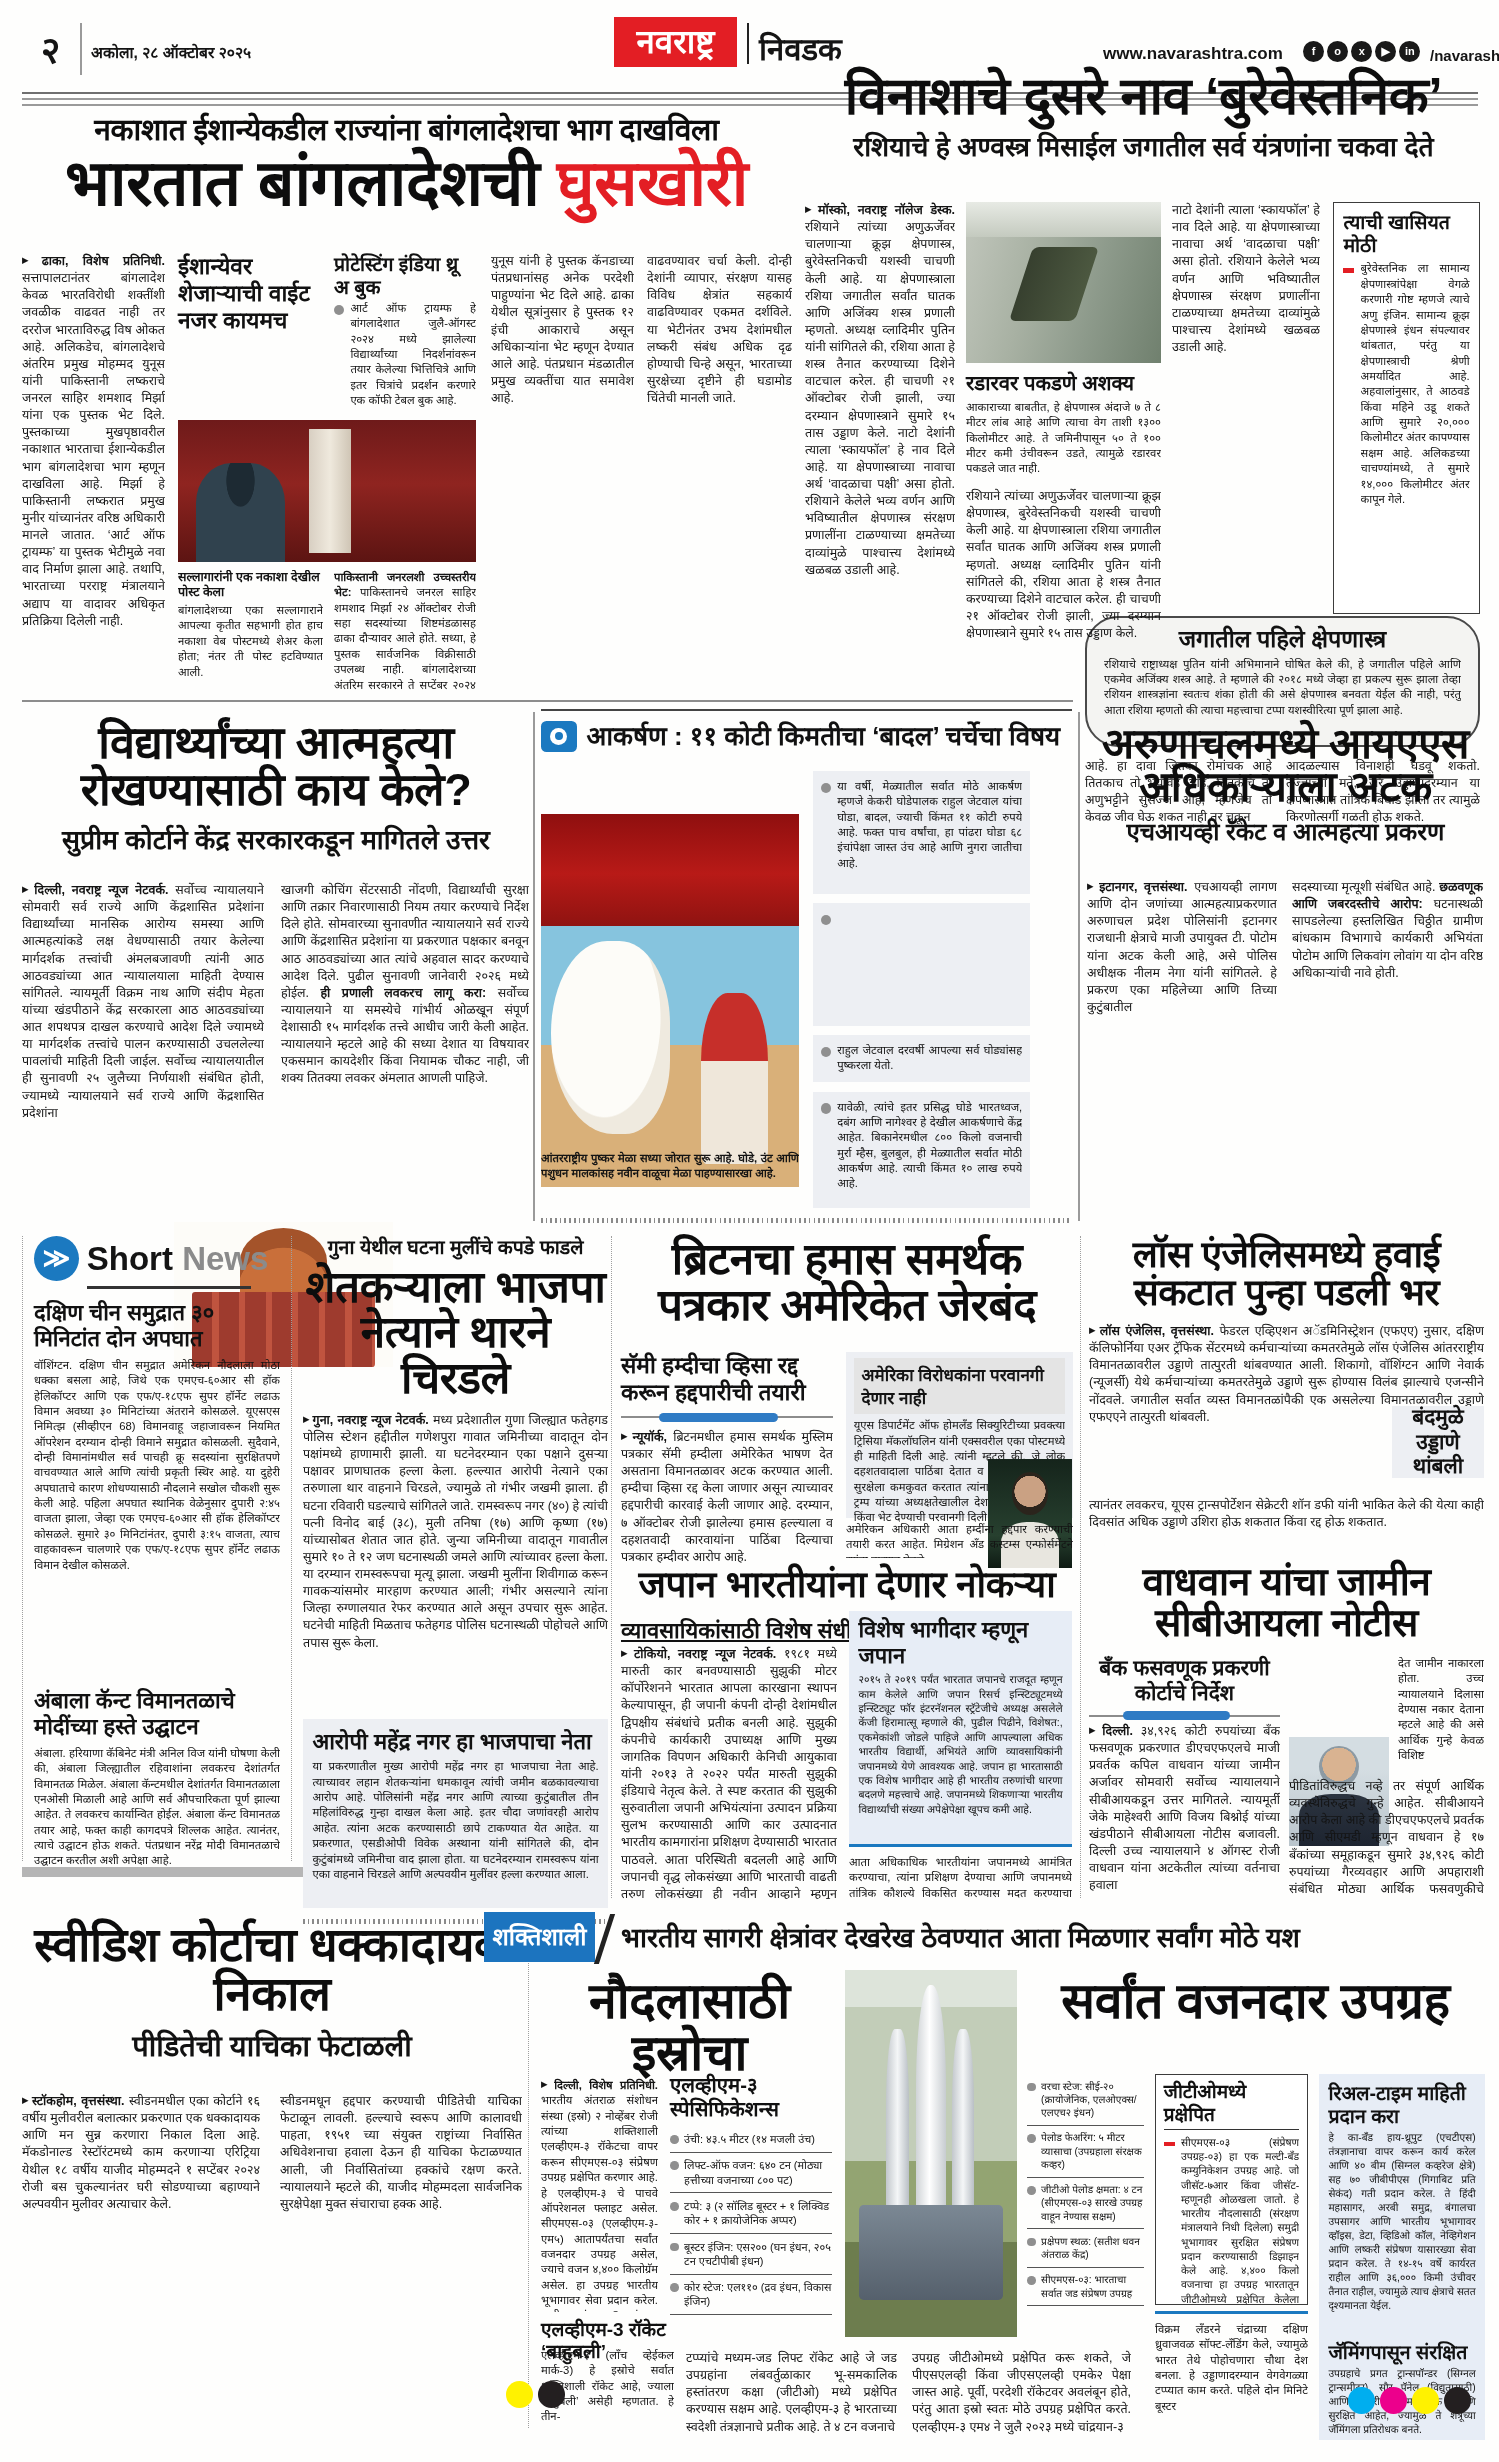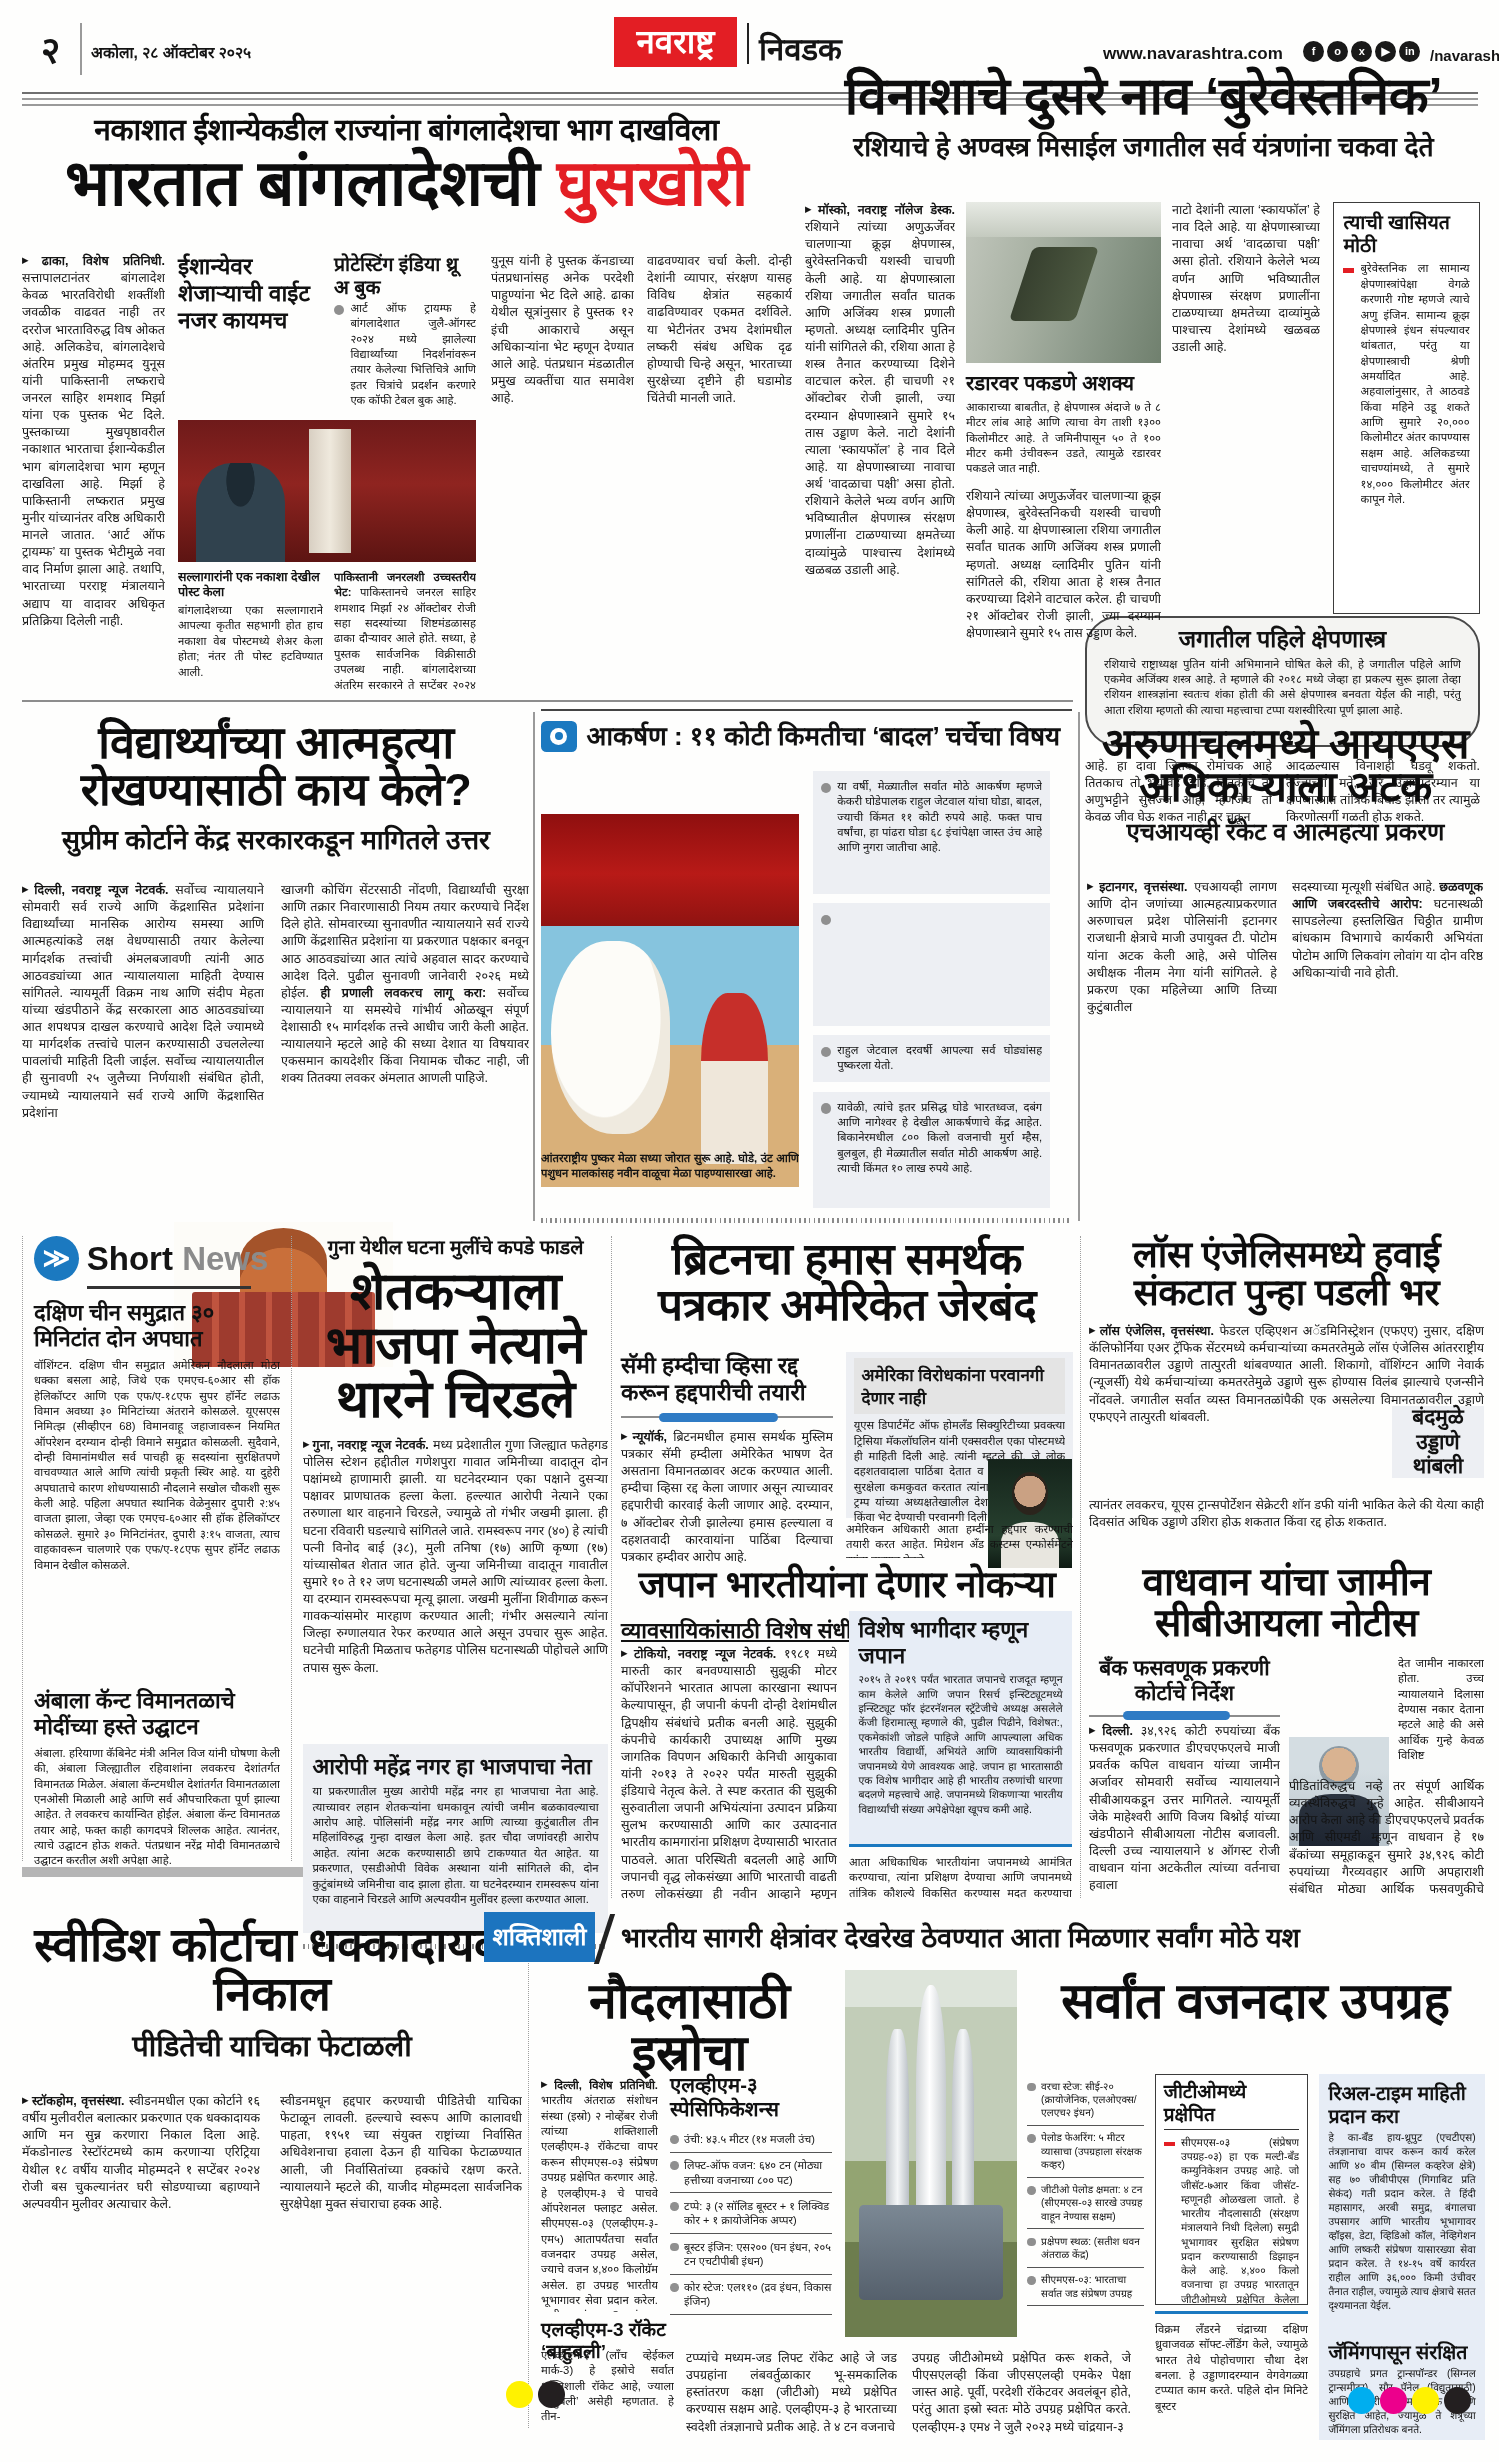--- a/index.html
+++ b/index.html
@@ -147,21 +147,21 @@
   <div class="abs vrule" style="left:533px;top:712px;height:509px;"></div>
 
   <div class="abs" style="left:541px;top:709px;width:531px;height:522px;">
     <div style="height:2.3px;background:#444;"></div>
     <div style="display:flex;gap:9.4px;align-items:center;margin-top:9.4px;">
       <span class="cam"></span>
       <span class="sub" style="font-size:26px;">आकर्षण : ११ कोटी किमतीचा ‘बादल’ चर्चेचा विषय</span>
     </div>
     <div class="abs ph ph-horse" style="left:0;top:62px;width:258px;height:373px;"></div>
     <div class="abs bd-s just" style="left:0;top:442px;width:258px;height:50px;font-weight:bold;">आंतरराष्ट्रीय पुष्कर मेळा सध्या जोरात सुरू आहे. घोडे, उंट आणि पशुधन मालकांसह नवीन वाळूचा मेळा पाहण्यासारखा आहे.</div>
-    <div class="abs" style="left:272px;top:62px;width:237px;height:437px;display:flex;flex-direction:column;gap:9.4px;">
+    <div class="abs" style="left:272px;top:62px;width:217px;height:437px;display:flex;flex-direction:column;gap:9.4px;">
       <div class="gbox bullet-row" style="padding:7.8px;height:116px;overflow:hidden;">
           <span class="bdot"></span>
           <span class="bd-s just">या वर्षी, मेळ्यातील सर्वात मोठे आकर्षण म्हणजे केकरी घोडेपालक राहुल जेटवाल यांचा घोडा, बादल, ज्याची किंमत ११ कोटी रुपये आहे. फक्त पाच वर्षांचा, हा पांढरा घोडा ६८ इंचांपेक्षा जास्त उंच आहे आणि नुगरा जातीचा आहे.</span>
         </div>
       <div class="gbox bullet-row" style="padding:7.8px;height:116px;overflow:hidden;">
           <span class="bdot"></span>
         </div>
       <div class="gbox bullet-row" style="padding:7.8px;height:34px;overflow:hidden;">
           <span class="bdot"></span>
           <span class="bd-s just">राहुल जेटवाल दरवर्षी आपल्या सर्व घोड्यांसह पुष्करला येतो.</span>
@@ -191,21 +191,21 @@
     <div style="height:3.1px;background:#333;width:164px;margin:4.7px 0 11px 53px;"></div>
     <div class="sub" style="font-size:22px;">दक्षिण चीन समुद्रात ३० मिनिटांत दोन अपघात</div>
     <div class="bd-s just" style="margin-top:6.2px;height:319px;">वॉशिंग्टन. दक्षिण चीन समुद्रात अमेरिकन नौदलाला मोठा धक्का बसला आहे, जिथे एक एमएच-६०आर सी हॉक हेलिकॉप्टर आणि एक एफ/ए-१८एफ सुपर हॉर्नेट लढाऊ विमान अवघ्या ३० मिनिटांच्या अंतराने कोसळले. यूएसएस निमित्झ (सीव्हीएन 68) विमानवाहू जहाजावरून नियमित ऑपरेशन दरम्यान दोन्ही विमाने समुद्रात कोसळली. सुदैवाने, दोन्ही विमानांमधील सर्व पाचही क्रू सदस्यांना सुरक्षितपणे वाचवण्यात आले आणि त्यांची प्रकृती स्थिर आहे. या दुहेरी अपघाताचे कारण शोधण्यासाठी नौदलाने सखोल चौकशी सुरू केली आहे. पहिला अपघात स्थानिक वेळेनुसार दुपारी २:४५ वाजता झाला, जेव्हा एक एमएच-६०आर सी हॉक हेलिकॉप्टर कोसळले. सुमारे ३० मिनिटांनंतर, दुपारी ३:१५ वाजता, त्याच वाहकावरून चालणारे एक एफ/ए-१८एफ सुपर हॉर्नेट लढाऊ विमान देखील कोसळले.</div>
     <div class="sub" style="font-size:22px;margin-top:11px;">अंबाला कॅन्ट विमानतळाचे मोदींच्या हस्ते उद्घाटन</div>
     <div class="bd-s just" style="margin-top:6.2px;height:153px;">अंबाला. हरियाणा कॅबिनेट मंत्री अनिल विज यांनी घोषणा केली की, अंबाला जिल्ह्यातील रहिवाशांना लवकरच देशांतर्गत विमानतळ मिळेल. अंबाला कॅन्टमधील देशांतर्गत विमानतळाला एनओसी मिळाली आहे आणि सर्व औपचारिकता पूर्ण झाल्या आहेत. ते लवकरच कार्यान्वित होईल. अंबाला कॅन्ट विमानतळ तयार आहे, फक्त काही कागदपत्रे शिल्लक आहेत. त्यानंतर, त्याचे उद्घाटन होऊ शकते. पंतप्रधान नरेंद्र मोदी विमानतळाचे उद्घाटन करतील अशी अपेक्षा आहे.</div>
   </div>
   <div class="abs graybar" style="left:22px;top:1867px;width:584px;height:10.2px;"></div>
 
   <div class="abs" style="left:303px;top:1236px;width:305px;height:625px;">
     <div class="sub ctr" style="font-size:19.5px;">गुना येथील घटना मुलींचे कपडे फाडले</div>
-    <div class="hd ctr" style="font-size:52px;margin-top:4.7px;">शेतकऱ्याला भाजपा नेत्याने थारने चिरडले</div>
+    <div class="hd ctr" style="font-size:44px;margin-top:4.7px;">शेतकऱ्याला भाजपा नेत्याने थारने चिरडले</div>
     <div class="bd just" style="margin-top:11px;height:298px;column-count:1;"><span class="tri">▶</span><span class="by">गुना, नवराष्ट्र न्यूज नेटवर्क.</span> <span>मध्य प्रदेशातील गुणा जिल्ह्यात फतेहगड पोलिस स्टेशन हद्दीतील गणेशपुरा गावात जमिनीच्या वादातून दोन पक्षांमध्ये हाणामारी झाली. या घटनेदरम्यान एका पक्षाने दुसऱ्या पक्षावर प्राणघातक हल्ला केला. हल्ल्यात आरोपी नेत्याने एका तरुणाला थार वाहनाने चिरडले, ज्यामुळे तो गंभीर जखमी झाला. ही घटना रविवारी घडल्याचे सांगितले जाते. रामस्वरूप नगर (४०) हे त्यांची पत्नी विनोद बाई (३८), मुली तनिषा (१७) आणि कृष्णा (१७) यांच्यासोबत शेतात जात होते. जुन्या जमिनीच्या वादातून गावातील सुमारे १० ते १२ जण घटनास्थळी जमले आणि त्यांच्यावर हल्ला केला. या दरम्यान रामस्वरूपचा मृत्यू झाला. जखमी मुलींना शिवीगाळ करून गावकऱ्यांसमोर मारहाण करण्यात आली; गंभीर असल्याने त्यांना जिल्हा रुग्णालयात रेफर करण्यात आले असून उपचार सुरू आहेत. घटनेची माहिती मिळताच फतेहगड पोलिस घटनास्थळी पोहोचले आणि तपास सुरू केला.</span></div>
     <div class="gbox" style="margin-top:9.4px;padding:9.4px;height:170px;overflow:hidden;">
       <div class="sub" style="font-size:22px;">आरोपी महेंद्र नगर हा भाजपाचा नेता</div>
       <div class="bd-s just" style="margin-top:4.7px;">या प्रकरणातील मुख्य आरोपी महेंद्र नगर हा भाजपाचा नेता आहे. त्याच्यावर लहान शेतकऱ्यांना धमकावून त्यांची जमीन बळकावल्याचा आरोप आहे. पोलिसांनी महेंद्र नगर आणि त्याच्या कुटुंबातील तीन महिलांविरुद्ध गुन्हा दाखल केला आहे. इतर चौदा जणांवरही आरोप आहेत. त्यांना अटक करण्यासाठी छापे टाकण्यात येत आहेत. या प्रकरणात, एसडीओपी विवेक अस्थाना यांनी सांगितले की, दोन कुटुंबांमध्ये जमिनीचा वाद झाला होता. या घटनेदरम्यान रामस्वरूप यांना एका वाहनाने चिरडले आणि अल्पवयीन मुलींवर हल्ला करण्यात आला.</div>
     </div>
     <div class="dotrule" style="margin-top:11px;"></div>
   </div>
 
   <div class="abs vdot" style="left:611px;top:1236px;height:662px;"></div>
 

